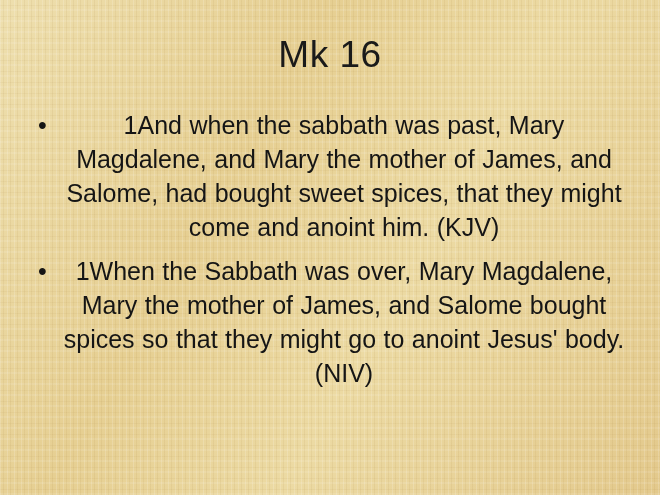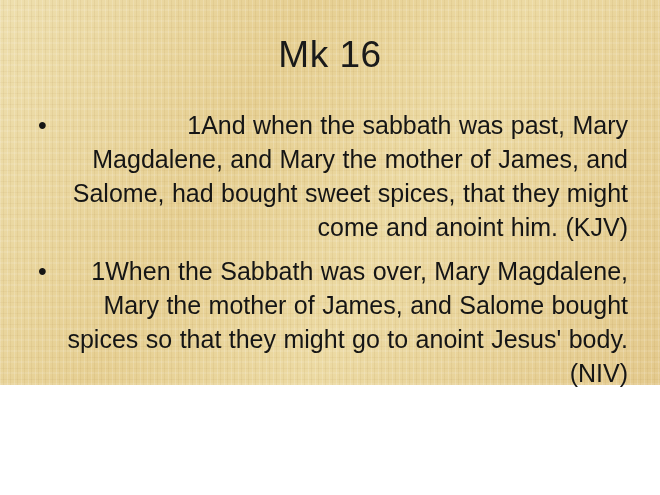--- a/index.html
+++ b/index.html
@@ -8,21 +8,21 @@
   }
   body {
     width: 660px;
     height: 495px;
     overflow: hidden;
     font-family: "Liberation Sans", sans-serif;
   }
   .slide {
     position: relative;
     width: 660px;
-    height: 385px;
+    height: 495px;
     box-sizing: border-box;
     background-color: #e8d49a;
     background-image:
       repeating-linear-gradient(90deg,
         rgba(255,255,255,0.16) 0px,
         rgba(255,255,255,0.16) 1px,
         rgba(0,0,0,0.00) 1px,
         rgba(0,0,0,0.00) 3px,
         rgba(160,120,50,0.09) 3px,
         rgba(160,120,50,0.09) 4px,
@@ -66,21 +66,21 @@
     font-size: 25px;
     line-height: 34px;
     color: #151515;
     text-align: left;
   }
   .bullet-text {
     flex: 1 1 auto;
     font-size: 25px;
     line-height: 34px;
     color: #151515;
-    text-align: right;
+    text-align: center;
     word-spacing: 0.5px;
   }
 </style>
 </head>
 <body>
 
 <div class="slide">
 
   <div class="slide-title">Mk 16</div>
 

